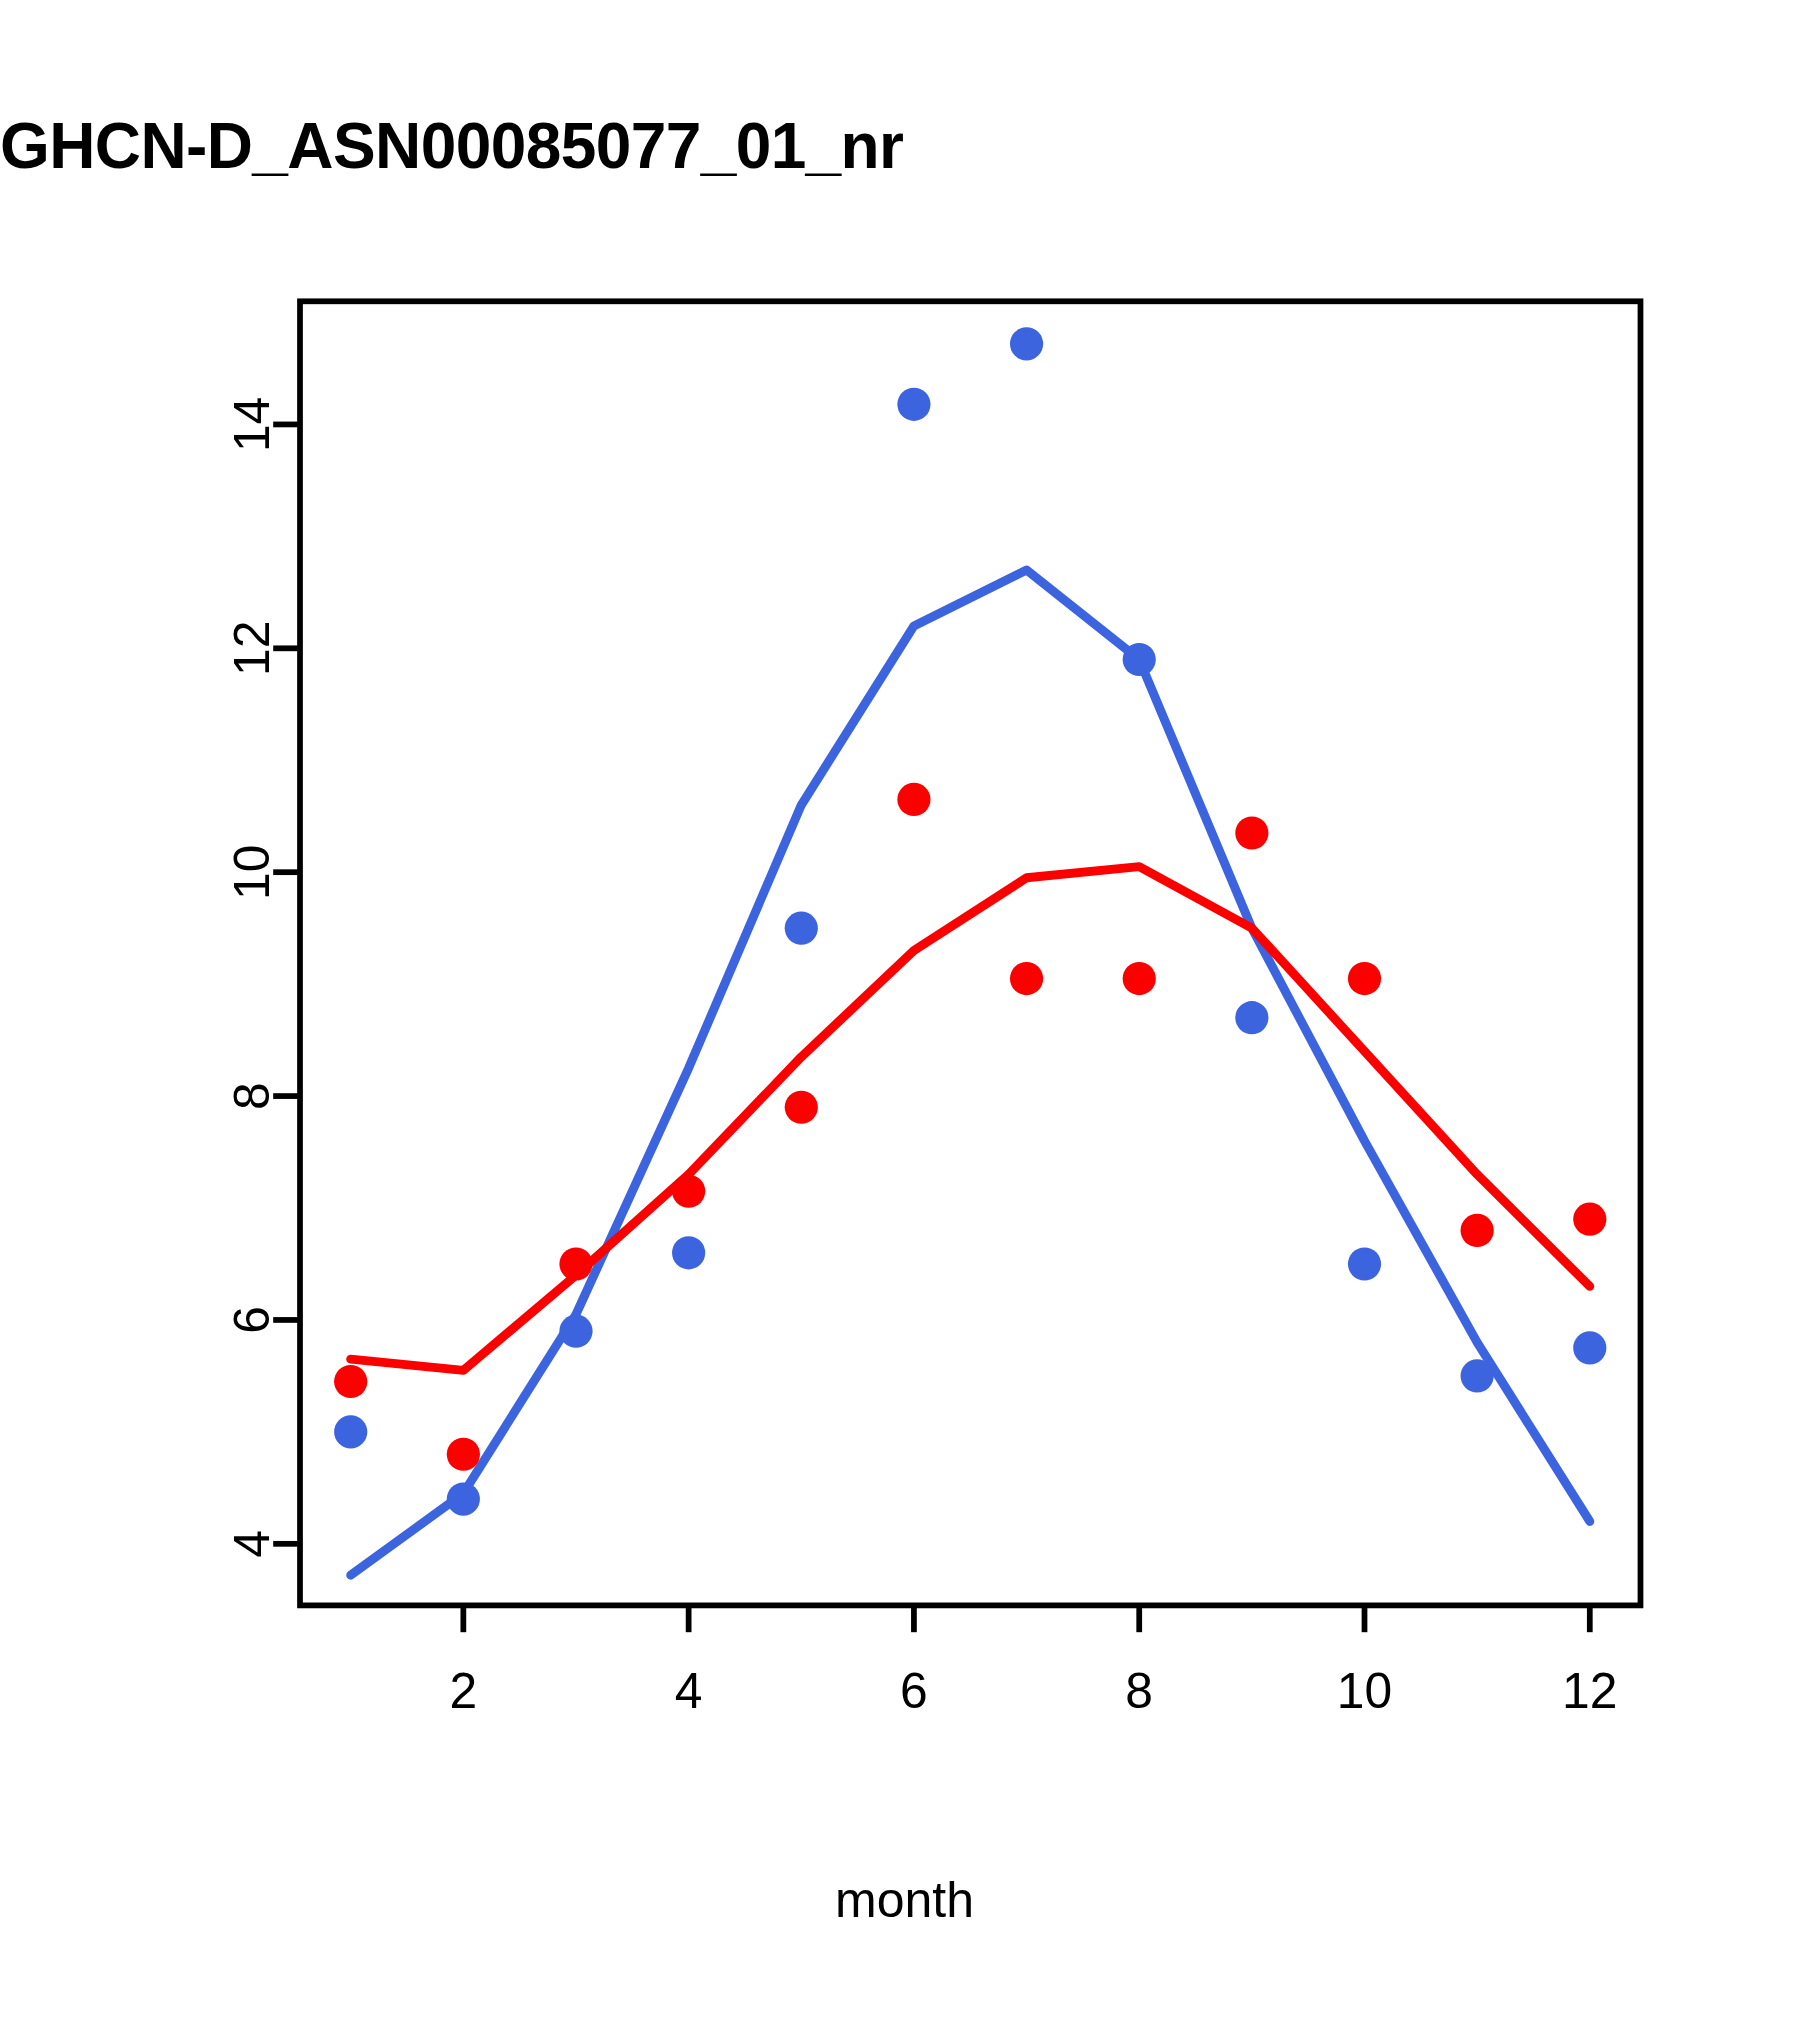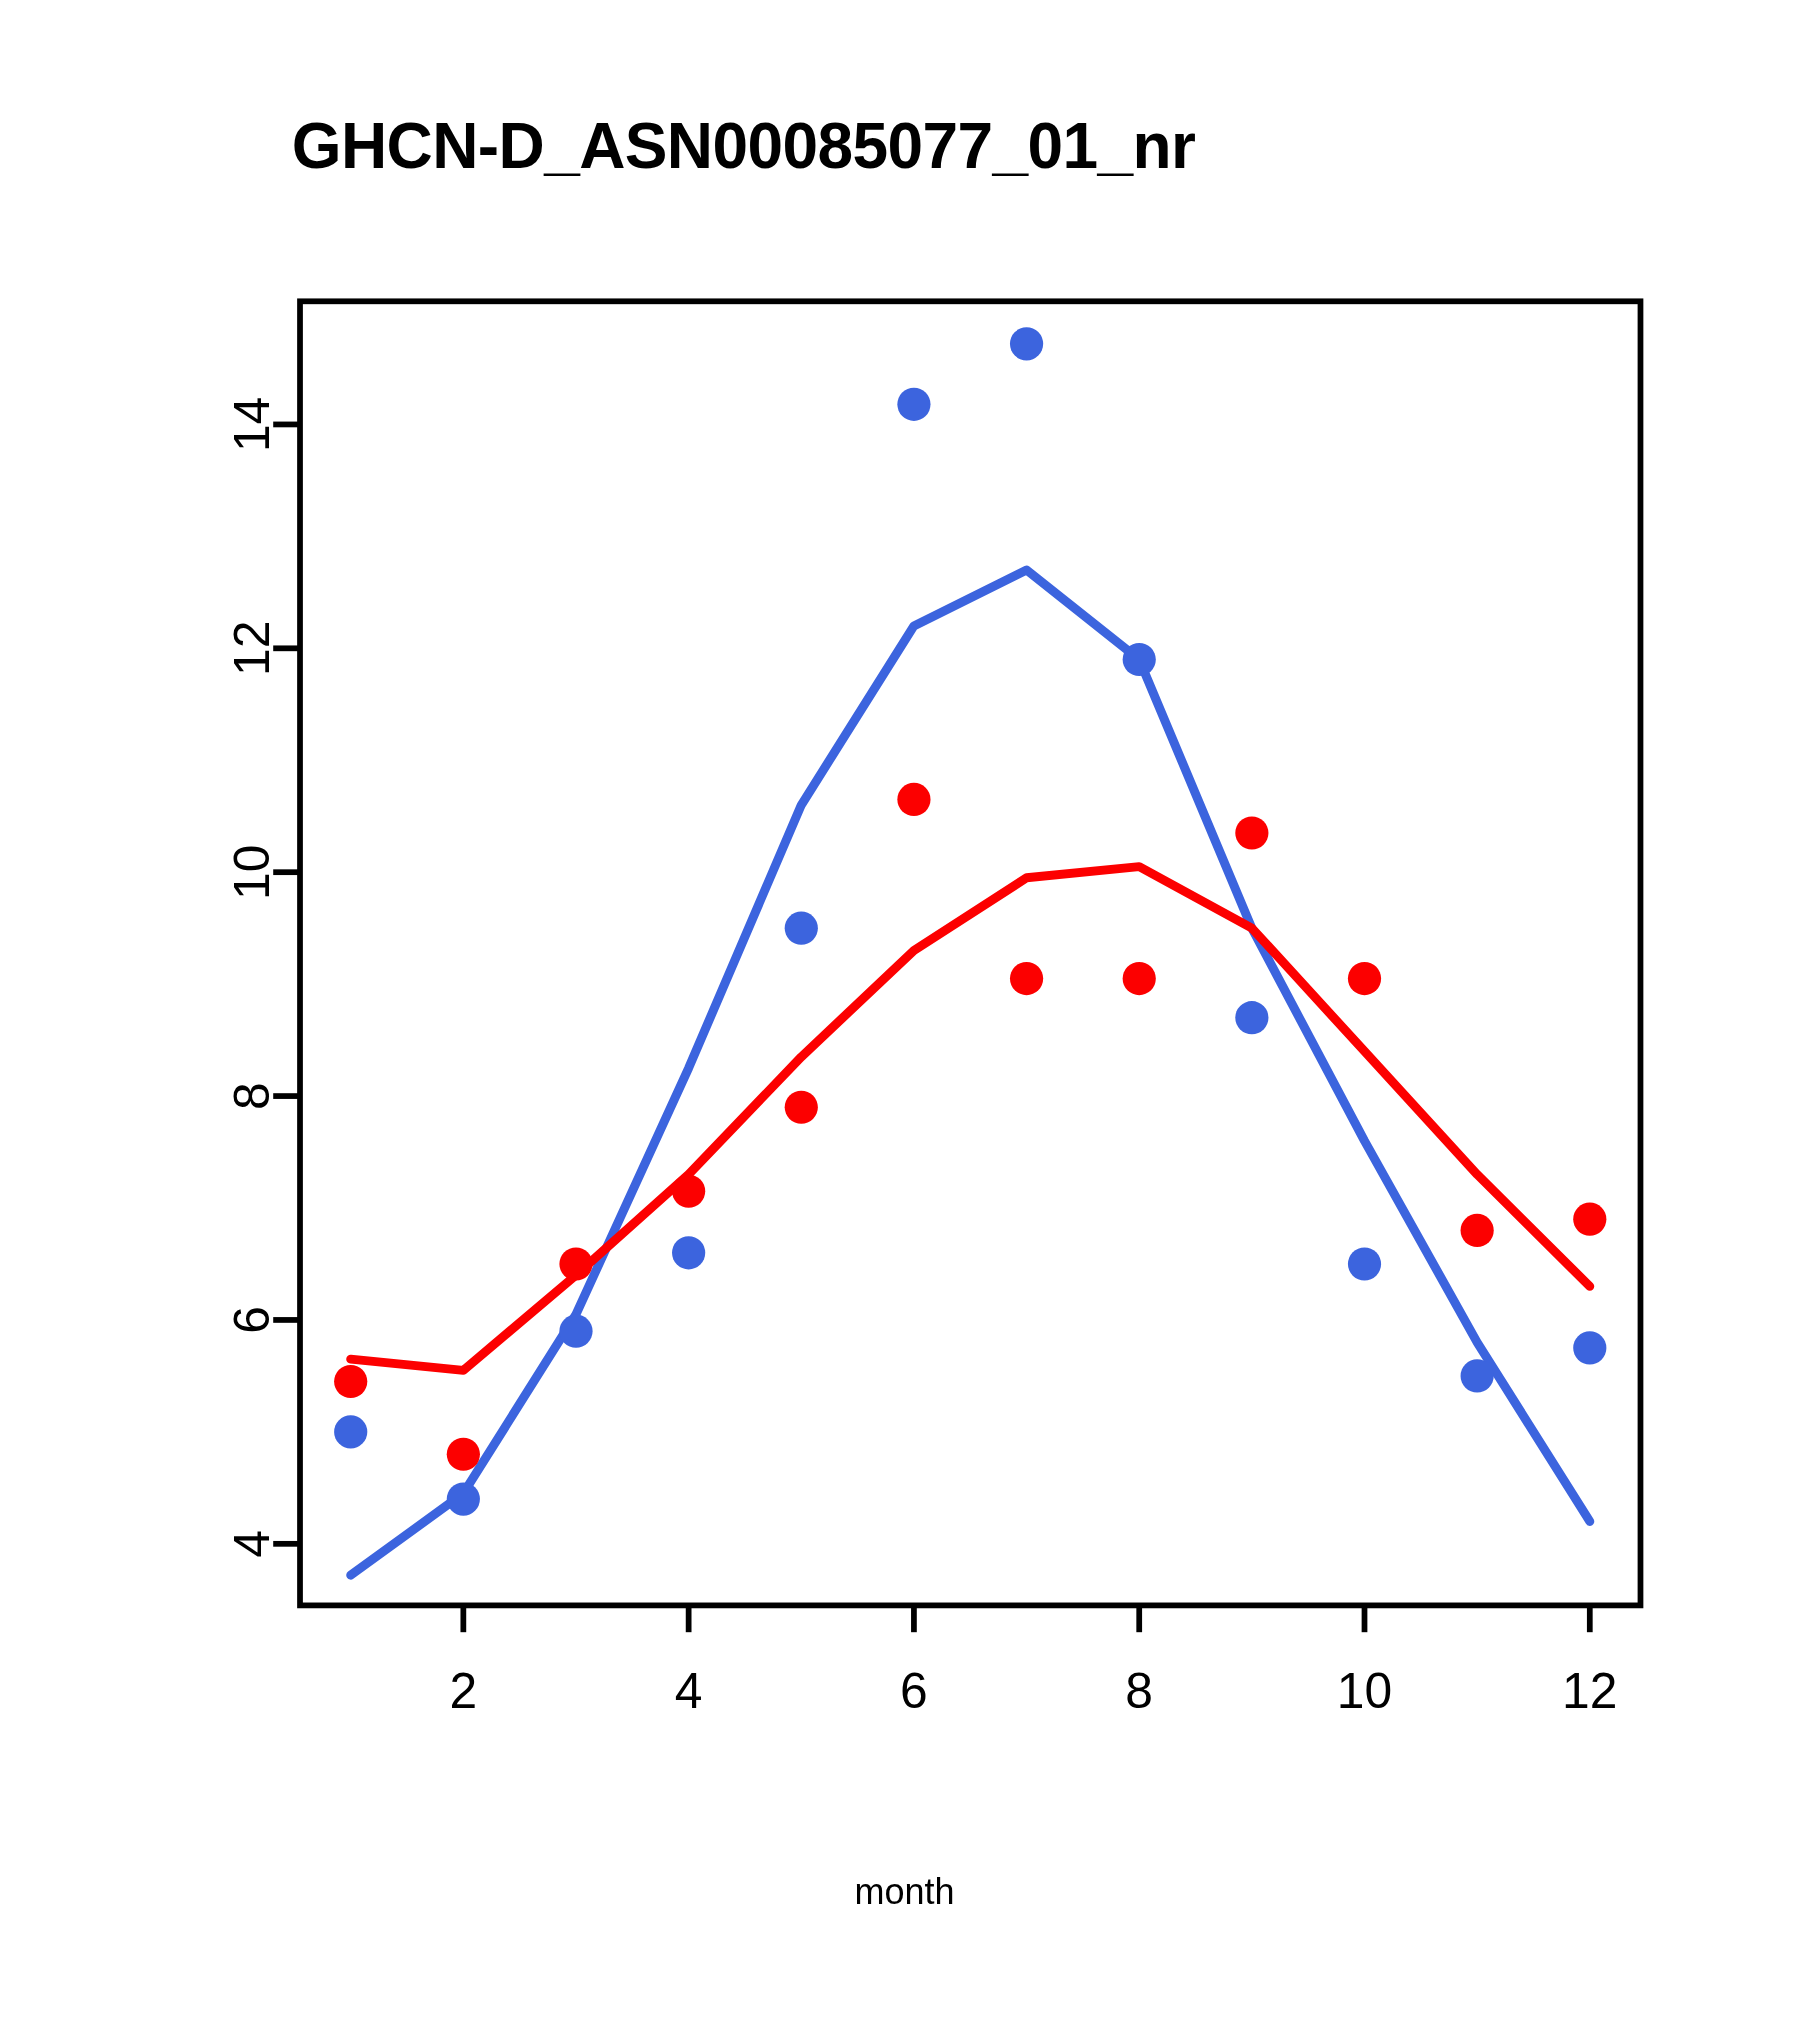--- a/index.html
+++ b/index.html
@@ -19,34 +19,34 @@
     position: relative;
     width: 1809px;
     height: 2035px;
     background: #ffffff;
   }
   #chart-title {
     position: absolute;
     left: 0;
     top: 109px;
     width: 1487px;
-    text-align: center;
+    text-align: left;
     font-size: 64px;
     font-weight: bold;
     letter-spacing: -0.6px;
     font-family: "Liberation Sans", sans-serif;
     white-space: nowrap;
   }
   #xlabel {
     position: absolute;
     left: 0;
     top: 1871px;
     width: 1809px;
     text-align: center;
-    font-size: 36px;
+    font-size: 50px;
     font-family: "Liberation Sans", sans-serif;
   }
   #plot-svg {
     position: absolute;
     left: 0;
     top: 0;
     width: 1809px;
     height: 2035px;
   }
   .tick-label-x {

